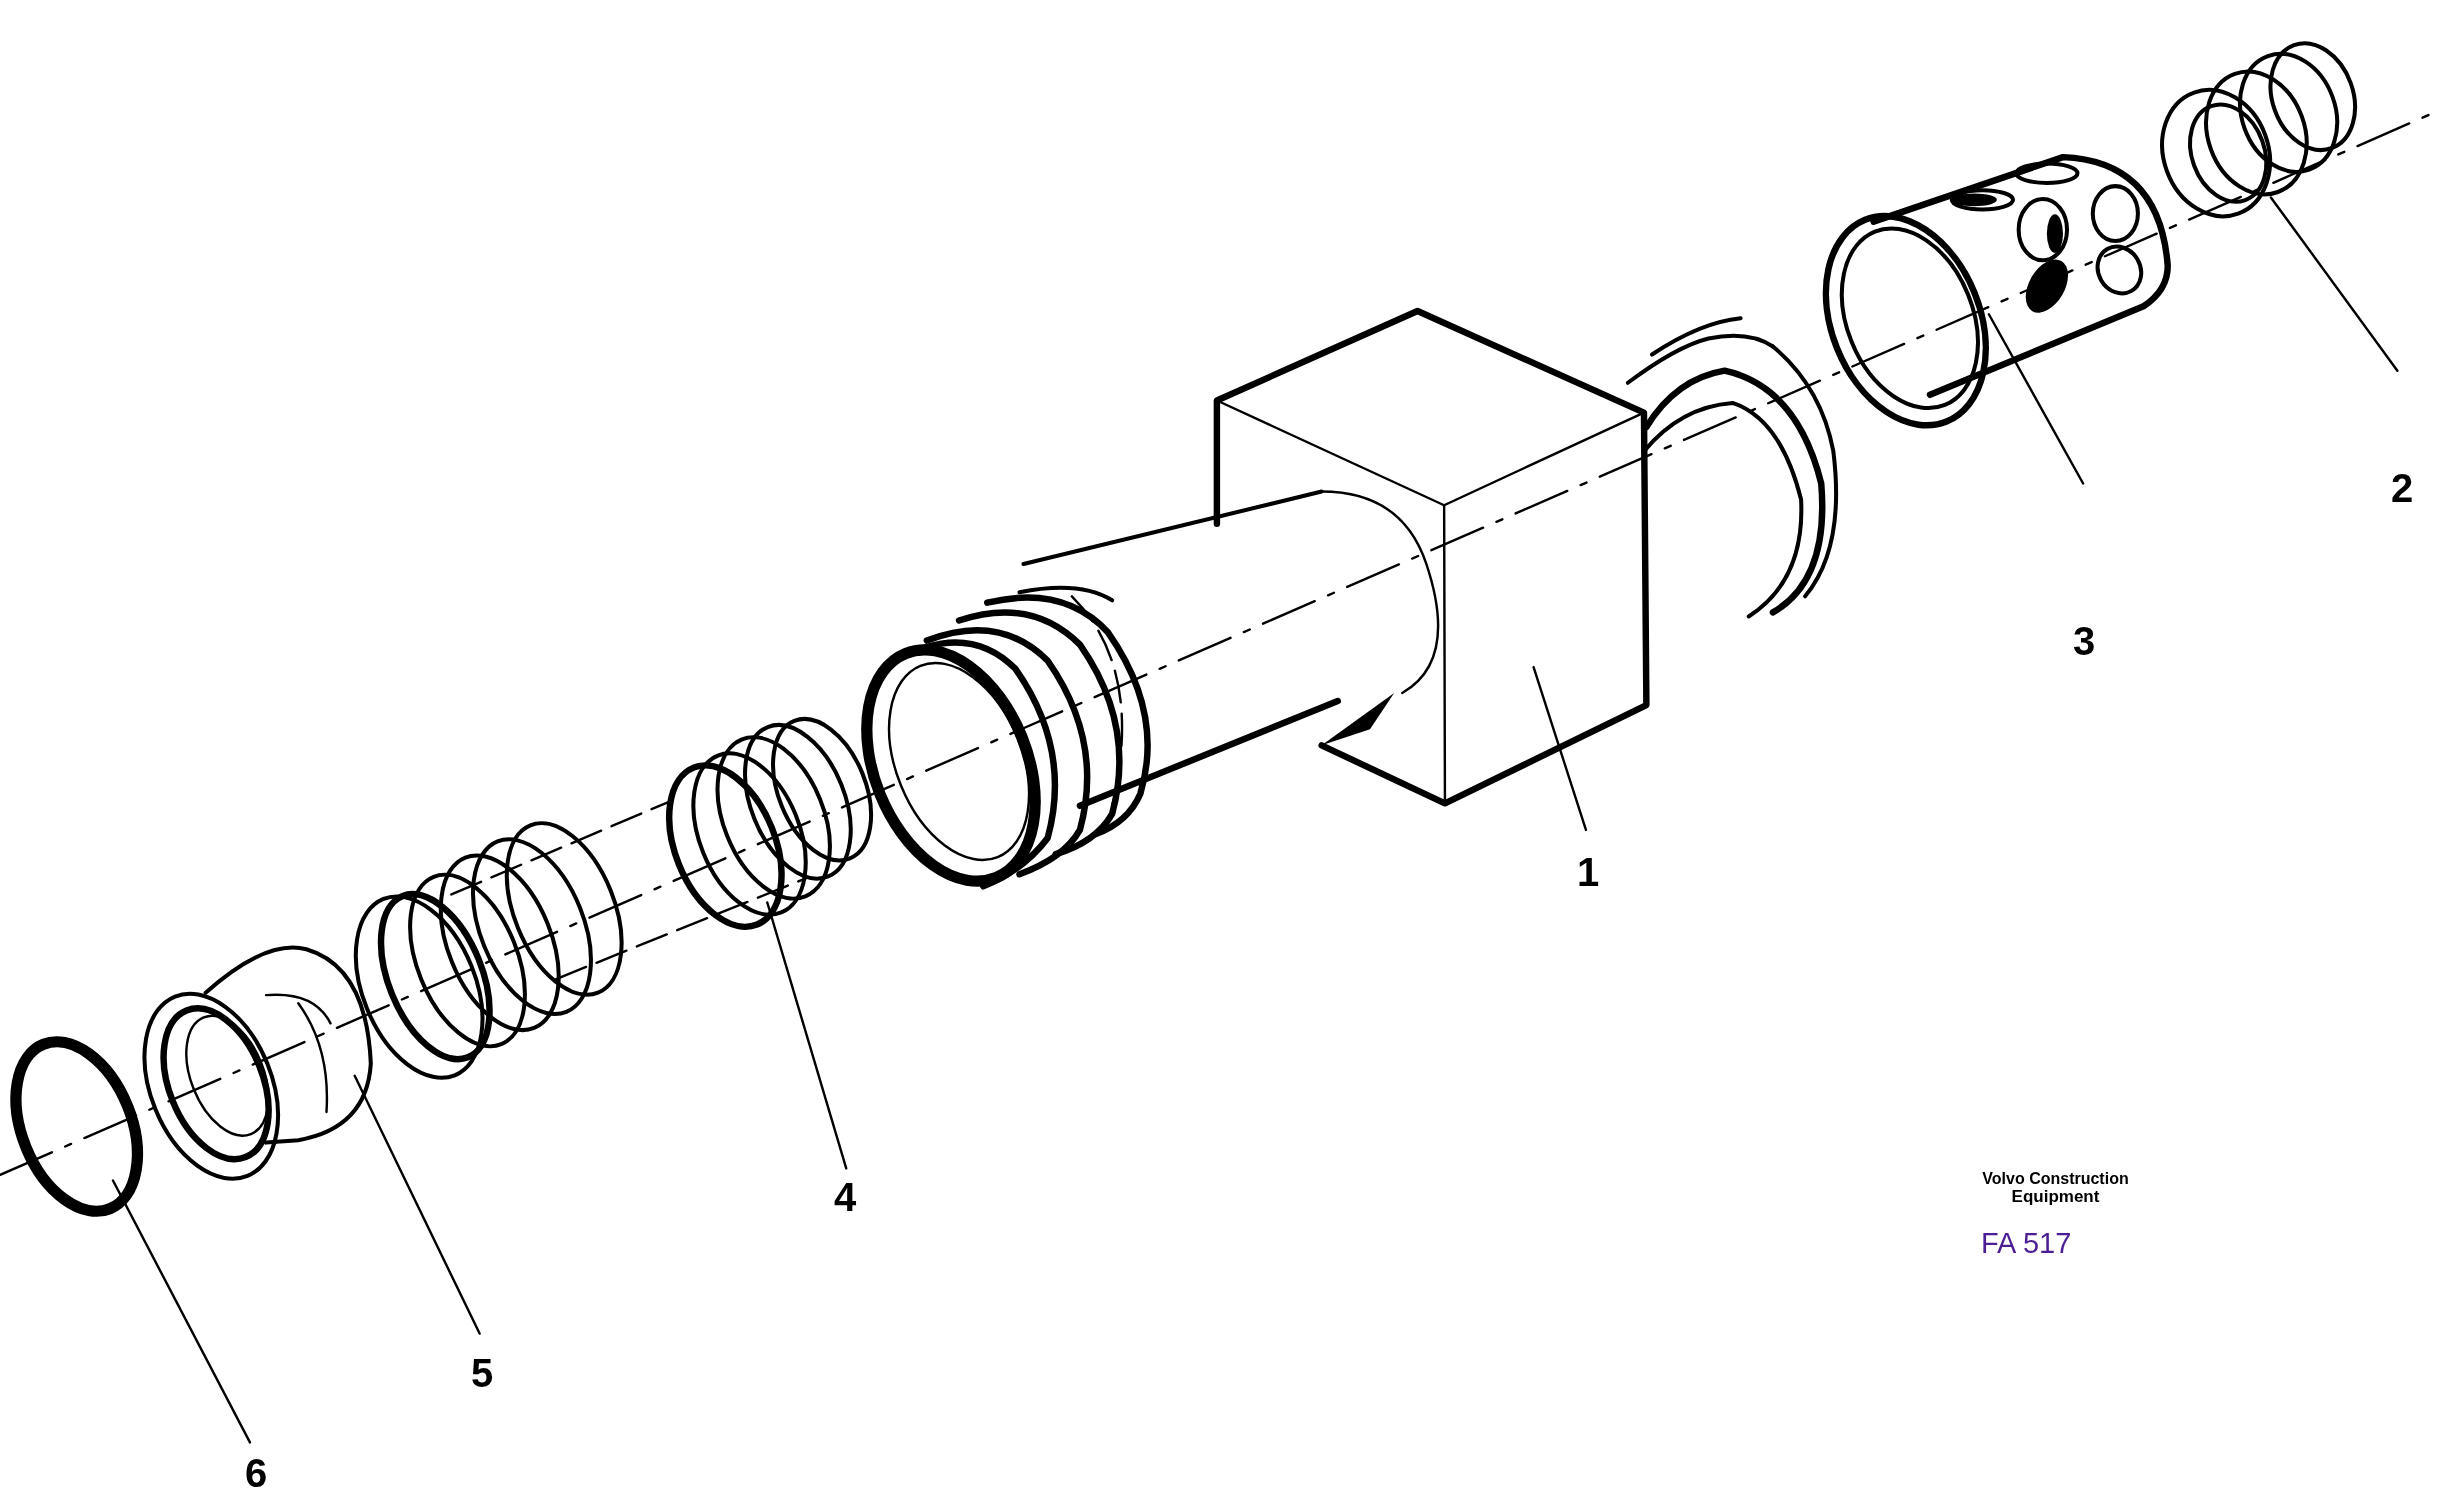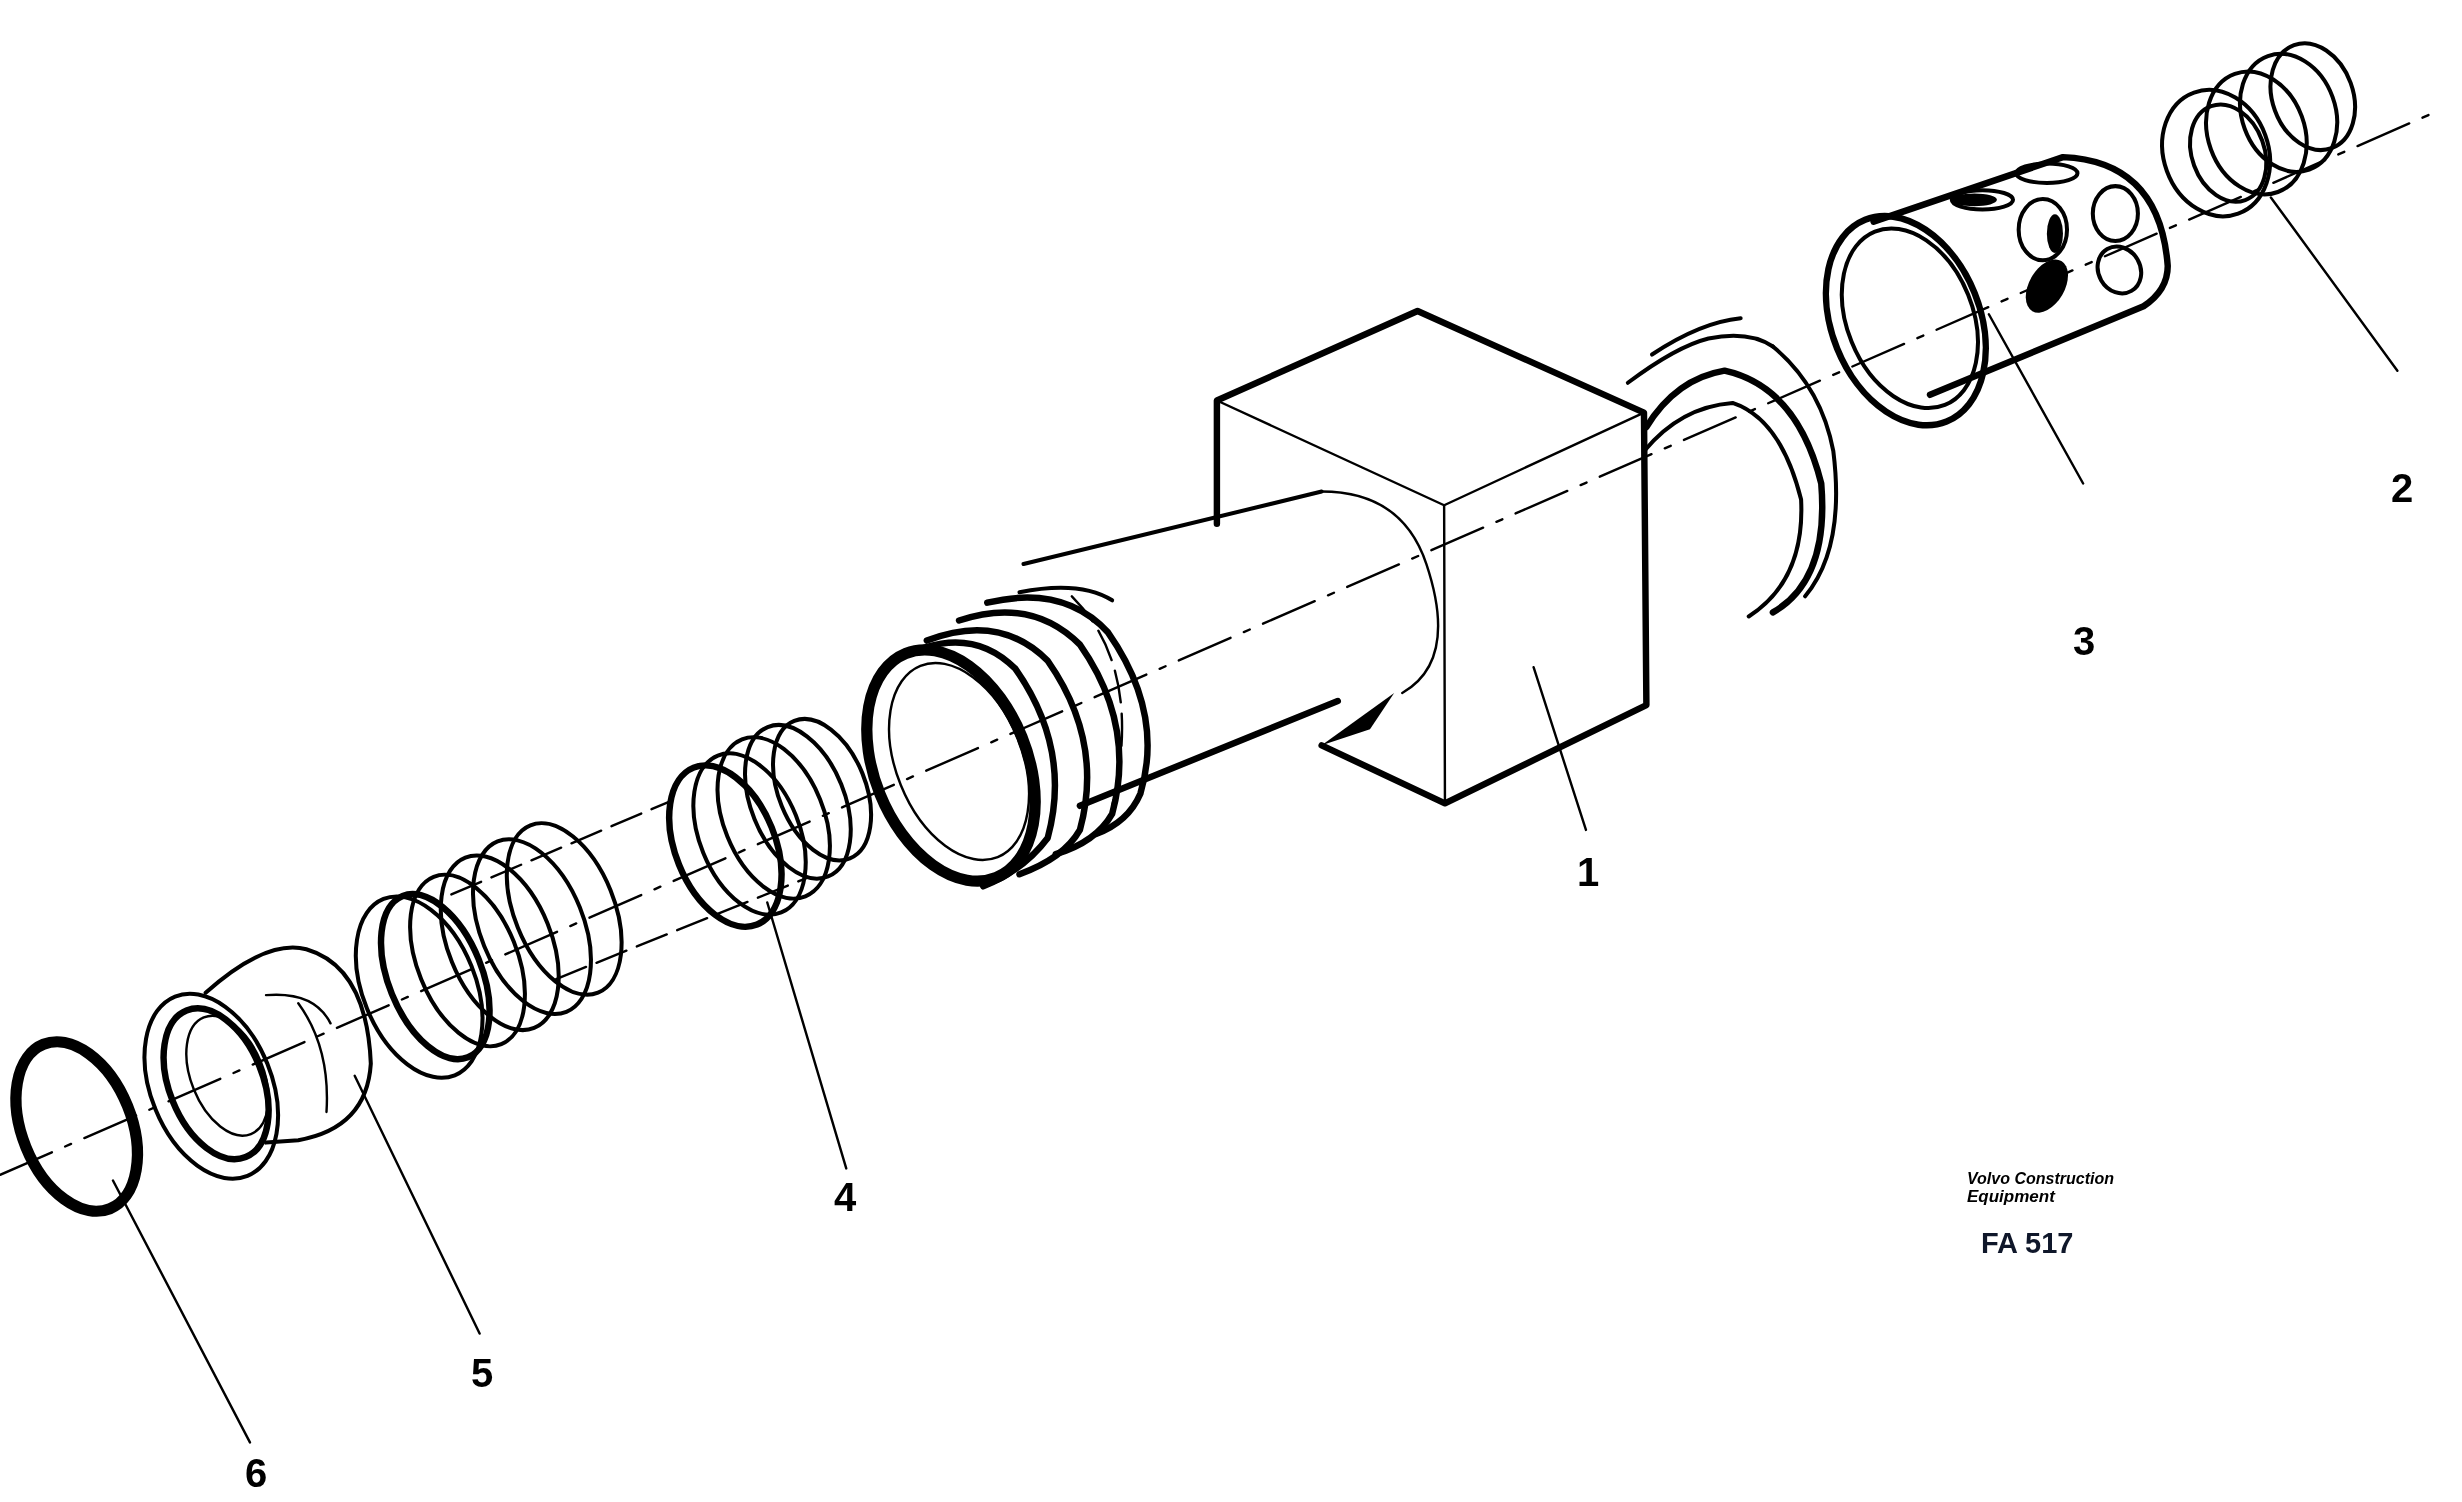--- a/index.html
+++ b/index.html
@@ -6,24 +6,24 @@
   body { width:2462px; height:1502px; position:relative; overflow:hidden; font-family:"Liberation Sans", sans-serif; }
   #drawing { position:absolute; left:0; top:0; width:2462px; height:1502px; }
   .ln { fill:none; stroke:#000; stroke-linecap:round; stroke-linejoin:round; }
   .thin { stroke-width:3; }
   .med { stroke-width:5; }
   .thick { stroke-width:8; }
   .xthick { stroke-width:14; }
   .axis { stroke-width:3; stroke-dasharray:70 18 8 18; }
   .hid { stroke-dasharray:40 14; }
   .callout-label { position:absolute; font-weight:bold; font-size:40px; color:#000; line-height:1; transform:translate(-50%,-50%); }
-  .credit { position:absolute; font-weight:bold; color:#000; text-align:left; line-height:1.1;font-style:italic; }
+  .credit { position:absolute; font-weight:bold; color:#000; text-align:center; line-height:1.1; }
   .credit .l1 { font-size:16px; display:block; }
   .credit .l2 { font-size:17px; display:block; }
-  .figure-id { position:absolute; font-weight:bold; font-size:29px; color:#0f172a; }
+  .figure-id { position:absolute; font-weight:normal; font-size:29px; color:#4c1d95; }
 </style>
 </head>
 <body>
 
 <svg id="drawing" viewBox="0 0 3055 1864" xmlns="http://www.w3.org/2000/svg">
 
   <g>
     <line class="ln axis" x1="0" y1="1458" x2="3020" y2="140"></line>
   </g>
 

